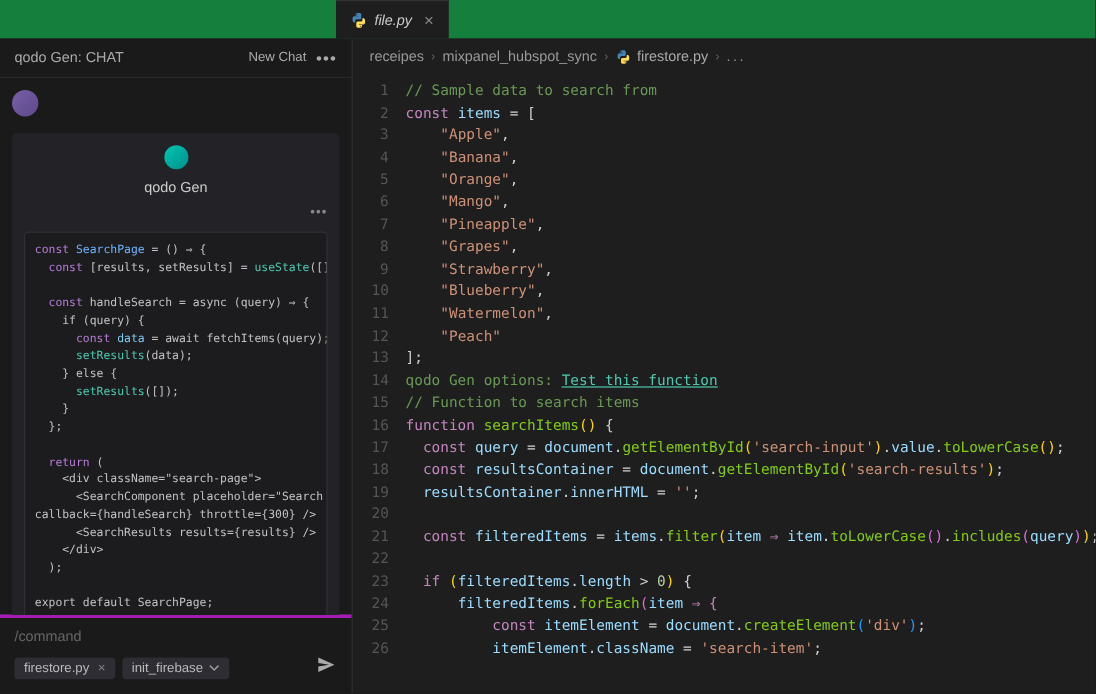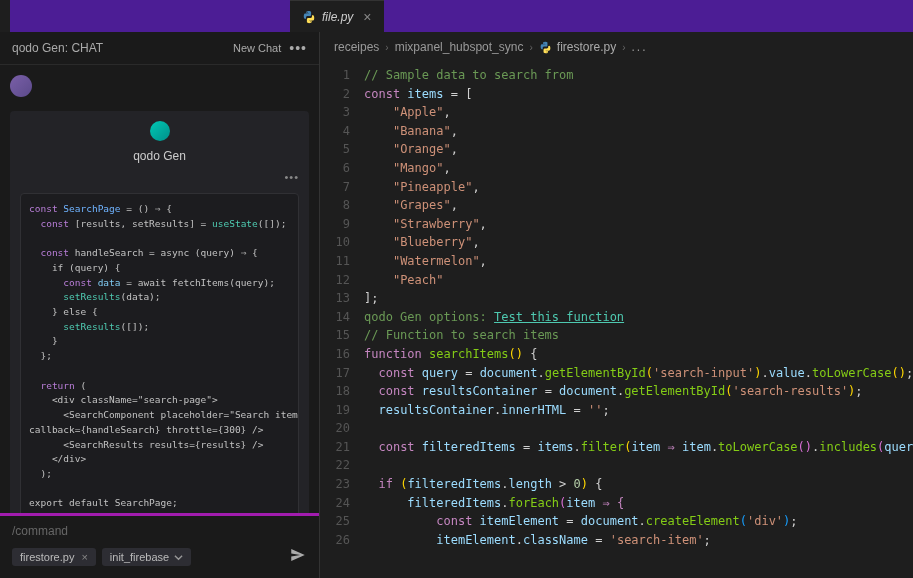--- a/index.html
+++ b/index.html
@@ -1,24 +1,24 @@
 <!DOCTYPE html>
 <html><head>
   <meta charset="utf-8">
   <style>
     * { margin: 0; padding: 0; box-sizing: border-box; }
     body { font-family: -apple-system, BlinkMacSystemFont, 'Segoe UI', sans-serif; background: #1e1e1e; color: #ccc; width: 913px; height: 578px; overflow: hidden; display: flex; flex-direction: column; }
     
-    .tabs-bar { height: 32px; background: #4c1d95; display: flex; align-items: flex-end; padding-left: 280px; margin-left: 10px; }
+    .tabs-bar { height: 32px; background: #15803d; display: flex; align-items: flex-end; padding-left: 280px; }
     .tabs-bar .tab { display: flex; align-items: center; gap: 6px; padding: 0 12px; height: 100%; background: #1e1e1e; border-top: 1px solid #333; font-size: 12px; }
     .tab-close { color: #888; font-size: 14px; cursor: pointer; margin-left: 4px; }
     
     .main { flex: 1; display: flex; overflow: hidden; }
     
-    .sidebar { width: 320px; background: #1a1a1a; display: flex; flex-direction: column; border-right: 1px solid #333; }
+    .sidebar { width: 294px; background: #1a1a1a; display: flex; flex-direction: column; border-right: 1px solid #333; }
     .sidebar-header { display: flex; align-items: center; padding: 8px 12px; font-size: 12px; color: #aaa; border-bottom: 1px solid #2a2a2a; }
     .sidebar-header .spacer { flex: 1; }
     .sidebar-header .new-chat { font-size: 11px; margin-right: 8px; }
     .sidebar-header .dots { font-size: 14px; letter-spacing: 1px; }
     
     .chat-body { flex: 1; overflow-y: auto; padding: 10px; font-size: 11px; }
     
     .msg-user { display: flex; gap: 8px; margin-bottom: 14px; }
     .avatar-user { width: 22px; height: 22px; border-radius: 50%; background: linear-gradient(135deg,#7a5fa8,#5b4a8a); flex-shrink: 0; }
     .msg-user .bubble { flex: 1; }

